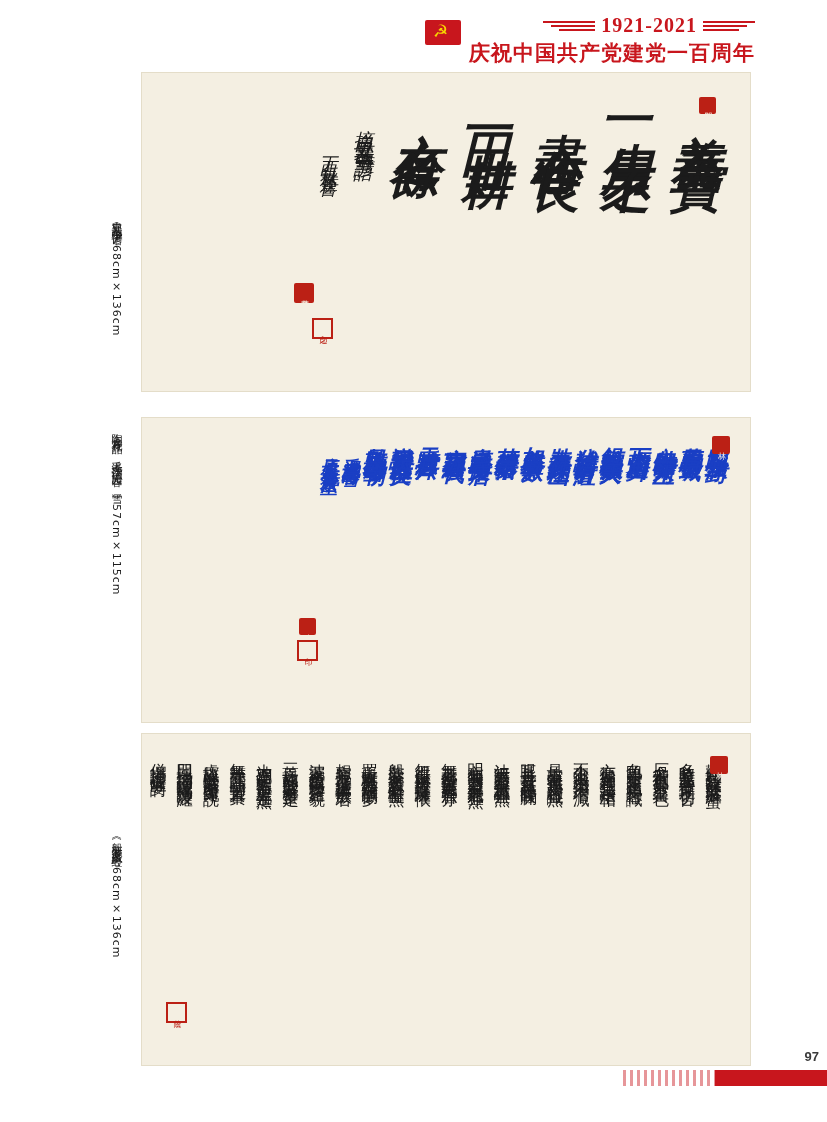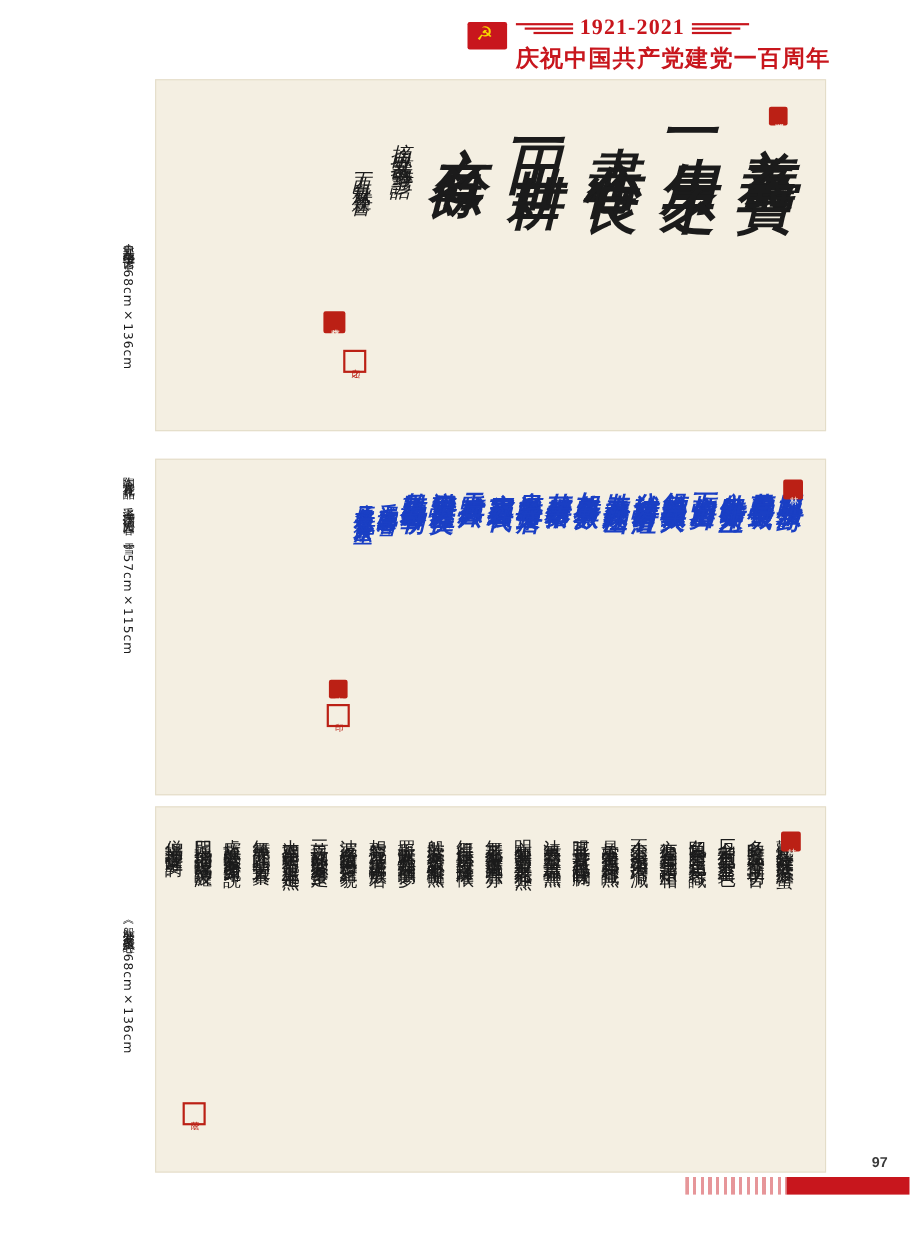--- a/index.html
+++ b/index.html
@@ -51,21 +51,21 @@
     left: 8px;
     top: 5px;
     color: #f7d600;
     font-size: 17px;
     line-height: 17px;
     font-family: "DejaVu Sans", sans-serif;
   }
   .header-text {
     display: flex;
     flex-direction: column;
-    align-items: flex-start;
+    align-items: flex-end;
   }
   .years-row {
     display: flex;
     align-items: center;
     gap: 6px;
   }
   .deco-left, .deco-right {
     width: 52px;
     height: 14px;
     position: relative;
@@ -255,21 +255,21 @@
     right: 112px;
     bottom: 36px;
     width: 92px;
     height: 16px;
     background:
       repeating-linear-gradient(to right, #c8161d 0 3px, transparent 3px 7px);
     opacity: .45;
   }
   .page-num {
     position: absolute;
-    right: 20px;
+    right: 8px;
     bottom: 58px;
     font-family: "Liberation Sans", sans-serif;
     font-size: 13px;
     font-weight: bold;
     color: #3a3a3a;
   }
 </style>
 </head>
 <body>
 

